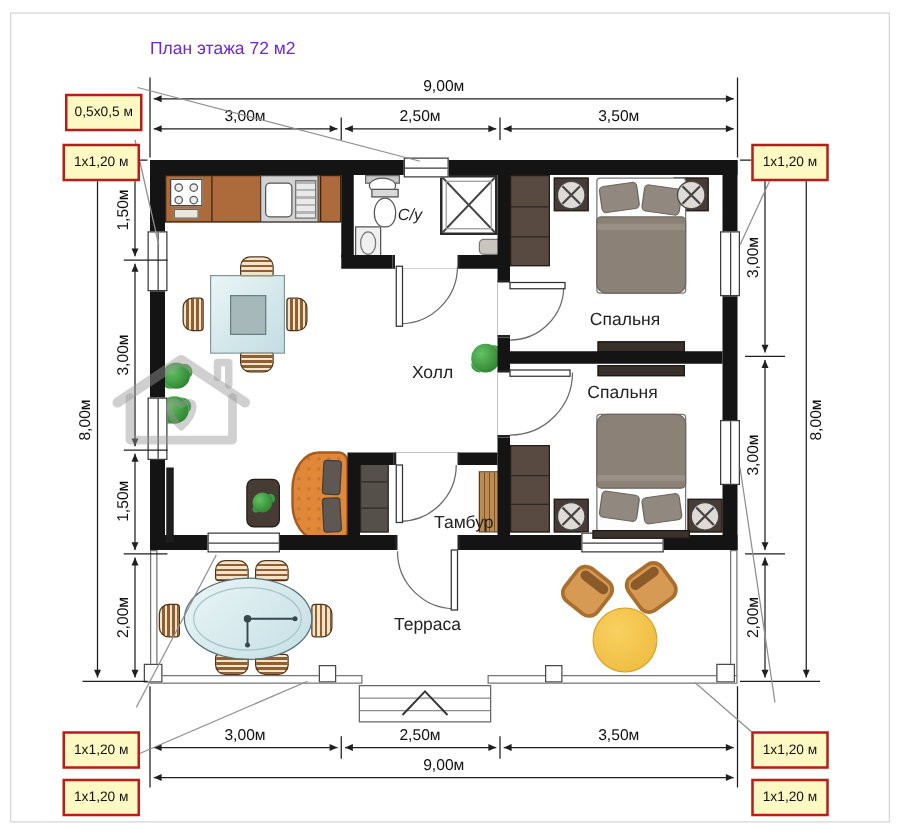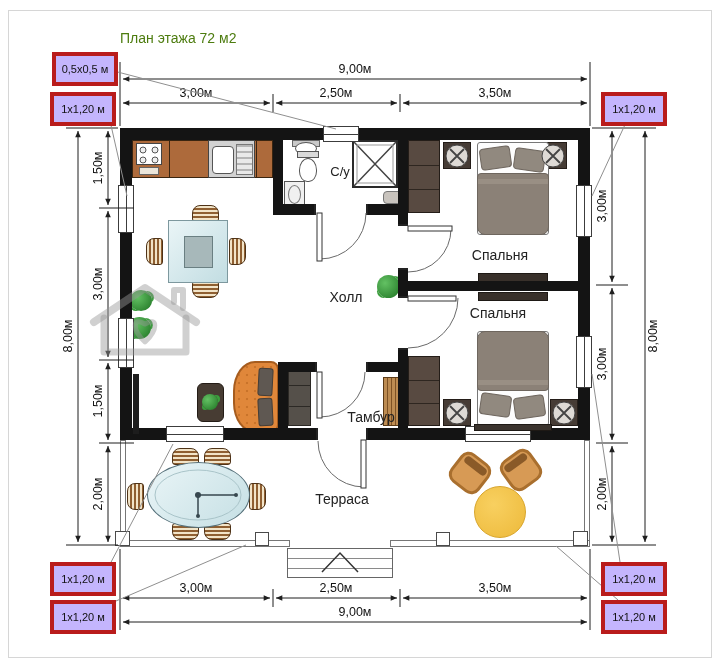--- a/index.html
+++ b/index.html
@@ -31,23 +31,23 @@
   .nightstand{background:#463c35;border:1px solid #241d18;}
   .wardrobe{background:#584a41;border:1px solid #241d18;}
   .pillow{background:#91897f;border:1px solid #6e665e;border-radius:4px;}
   .blanket{background:#8b8177;border:1px solid #6e665e;}
   
   .rlabel{position:absolute;transform:translate(-50%,-50%);font-size:14px;color:#222;
           white-space:nowrap;z-index:4;text-align:center;line-height:16px;}
   .dlabel{position:absolute;transform:translate(-50%,-50%);font-size:12.5px;color:#111;
           white-space:nowrap;z-index:5;}
   .dlabel.rot{transform:translate(-50%,-50%) rotate(-90deg);}
-  .callout{position:absolute;width:58px;height:26px;background:#c4b5fd;border:4px solid #b91c1c;
-           display:flex;align-items:center;justify-content:center;font-size:11px;color:#111;z-index:6;}
-  .title{position:absolute;font-size:14px;color:#4d7c0f;z-index:6;}
+  .callout{position:absolute;width:58px;height:26px;background:#fef9c3;border:2px solid #b91c1c;
+           display:flex;align-items:center;justify-content:center;font-size:11px;color:#111;z-index:6;margin-top:23px;}
+  .title{position:absolute;font-size:14px;color:#6d28d9;z-index:6;}
   
   .wm-brand{position:absolute;left:198px;top:268px;font-size:76px;line-height:82px;
             letter-spacing:5px;color:rgba(143,143,143,.42);z-index:7;white-space:nowrap;}
   .wm-tag{position:absolute;left:82px;top:365px;font-size:18.5px;letter-spacing:6px;
           color:rgba(148,148,148,.5);z-index:7;white-space:nowrap;}
   #ov{position:absolute;left:0;top:0;z-index:5;pointer-events:none;}
   .stepline{position:absolute;left:0;right:0;border-top:1px solid #8a8a8a;}
 </style>
 </head>
 <body>
@@ -180,21 +180,21 @@
 
   <div class="f" style="left:452px;top:455px;width:36px;height:36px;background:#d79a55;border:3px solid #a96f2e;border-radius:10px;transform:rotate(38deg);">
     <div class="abs" style="left:2px;top:2px;width:26px;height:8px;background:#8a5a28;border-radius:4px;"></div>
   </div>
   <div class="f" style="left:503px;top:452px;width:36px;height:36px;background:#d79a55;border:3px solid #a96f2e;border-radius:10px;transform:rotate(-36deg);">
     <div class="abs" style="left:2px;top:2px;width:26px;height:8px;background:#8a5a28;border-radius:4px;"></div>
   </div>
   <div class="f" style="left:474px;top:486px;width:52px;height:52px;background:radial-gradient(circle at 38% 35%,#f8d060,#edb93a);border:1px solid #d8a52c;border-radius:50%;"></div>
 
   <div class="rlabel" style="left:346px;top:297px;">Холл</div>
-  <div class="rlabel" style="left:340px;top:172px;font-size:13px;">С/у</div>
+  <div class="rlabel" style="left:328px;top:172px;font-size:13px;font-style:italic;">С/у</div>
   <div class="rlabel" style="left:500px;top:255px;">Спальня</div>
   <div class="rlabel" style="left:498px;top:313px;">Спальня</div>
   <div class="rlabel" style="left:371px;top:417px;">Тамбур</div>
   <div class="rlabel" style="left:342px;top:499px;">Терраса</div>
 
   <div class="dlabel" style="left:355px;top:69px;">9,00м</div>
   <div class="dlabel" style="left:196px;top:93px;">3,00м</div>
   <div class="dlabel" style="left:336px;top:93px;">2,50м</div>
   <div class="dlabel" style="left:495px;top:93px;">3,50м</div>
 

